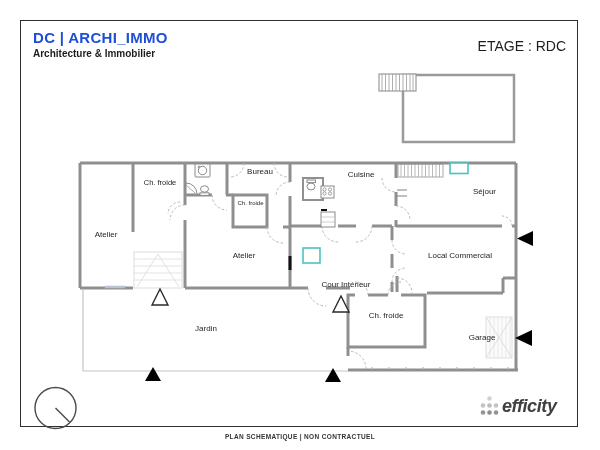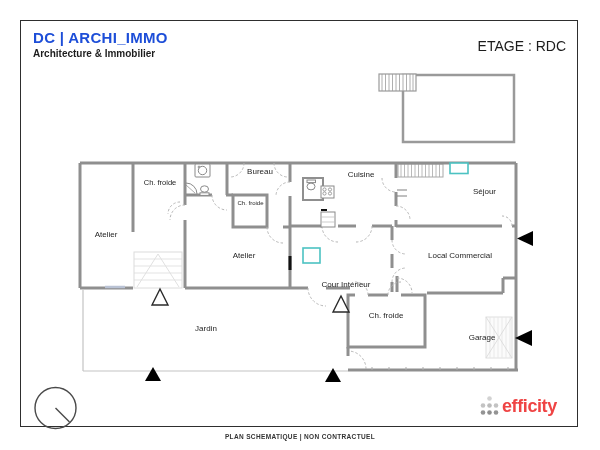--- a/index.html
+++ b/index.html
@@ -6,21 +6,21 @@
   .sheet{position:relative;width:600px;height:450px;background:#fff;overflow:hidden;
          font-family:"Liberation Sans","DejaVu Sans",sans-serif;color:#1a1a1a;}
   .frame{position:absolute;left:20px;top:20px;width:558px;height:407px;border:1.5px solid #2e2e2e;box-sizing:border-box;}
   .brand{position:absolute;left:33px;top:29px;font-size:15px;font-weight:700;letter-spacing:.3px;color:#1d4ed8;white-space:nowrap;}
   .brand-sub{position:absolute;left:33px;top:48px;font-size:10px;font-weight:700;color:#1d1d1d;white-space:nowrap;}
   .floor{position:absolute;right:34px;top:38px;font-size:14px;color:#1d1d1d;white-space:nowrap;}
   .plan-svg{position:absolute;left:0;top:0;width:600px;height:450px;}
   .rlabel{position:absolute;font-size:8px;color:#242424;text-align:center;line-height:1.25;}
   .disclaimer{position:absolute;left:0;top:433px;width:600px;text-align:center;font-size:6.5px;
               font-weight:700;letter-spacing:.35px;color:#333;}
-  .efficity{position:absolute;left:502px;top:396px;font-size:18px;font-weight:700;letter-spacing:-.4px;color:#ef4444;white-space:nowrap;}
+  .efficity{position:absolute;left:502px;top:396px;font-size:18px;font-weight:700;letter-spacing:-.4px;color:#404040;white-space:nowrap;font-style:italic;}
 </style>
 </head>
 <body>
 
 <div class="sheet">
   <div class="frame"></div>
 
   <div class="brand">DC | ARCHI_IMMO</div>
   <div class="brand-sub">Architecture &amp; Immobilier</div>
   <div class="floor">ETAGE : RDC</div>

